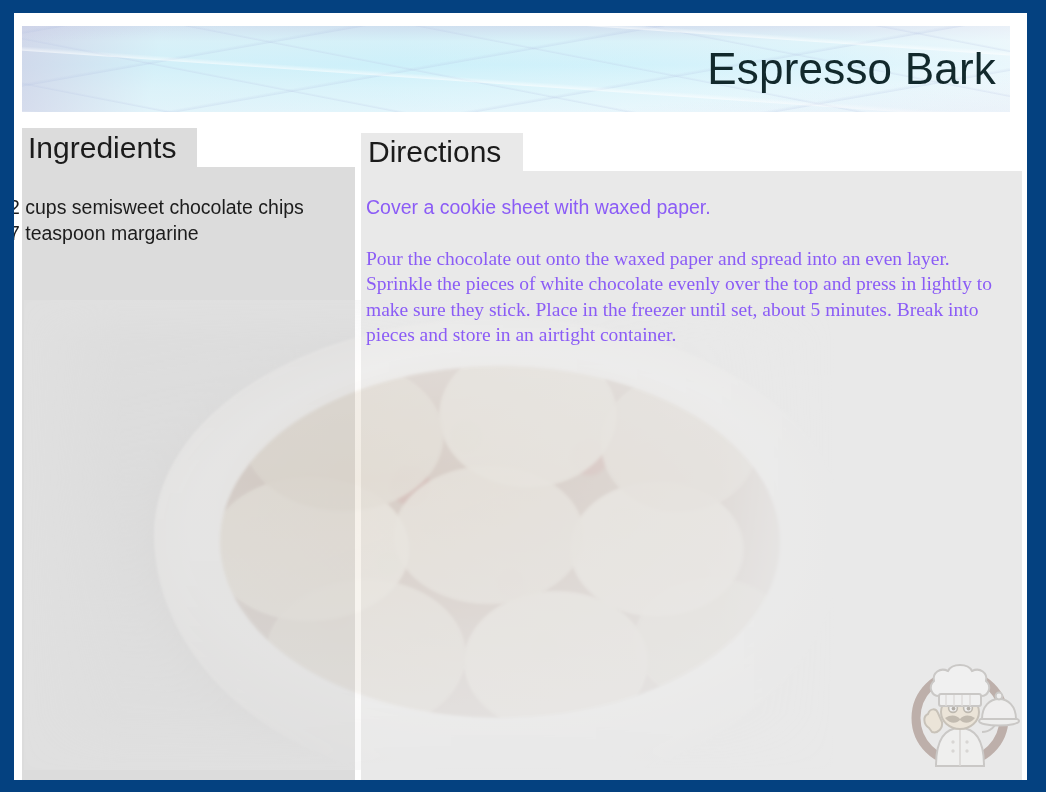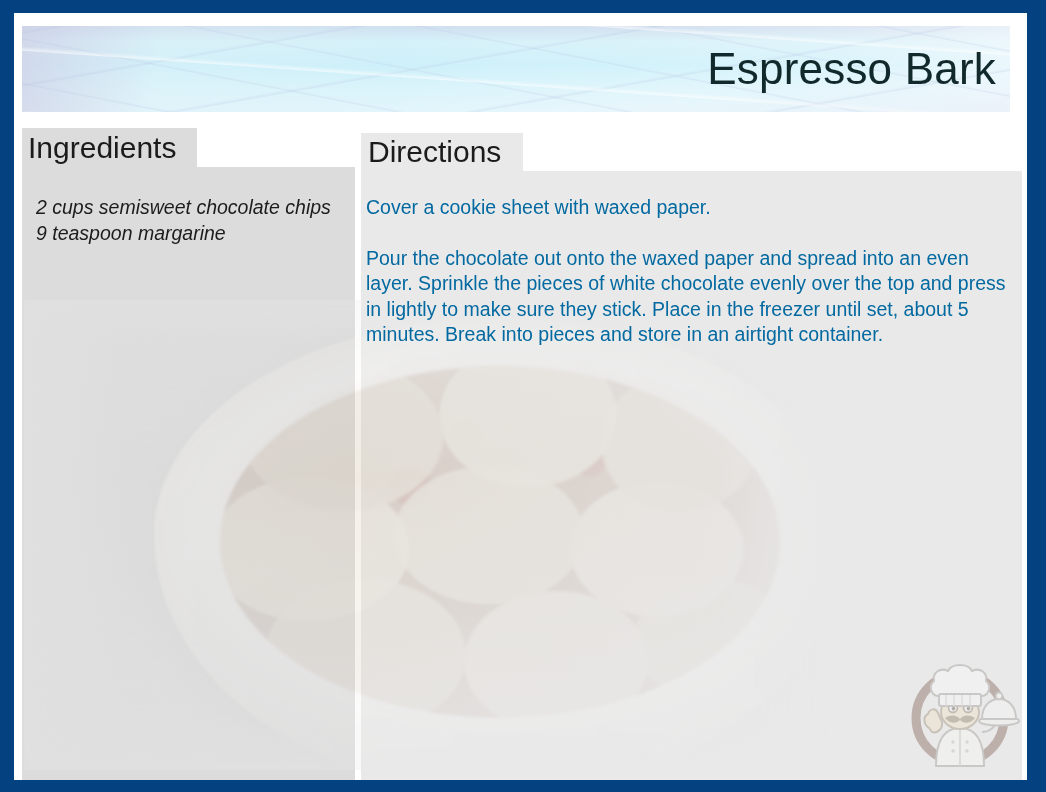--- a/index.html
+++ b/index.html
@@ -219,44 +219,43 @@
     color: #1b1b1b;
     white-space: nowrap;
   }
   #ingredients-heading { left: 28px;  top: 133px; }
   #directions-heading  { left: 368px; top: 137px; }
 
   
   #ingredients-list {
     position: absolute;
     z-index: 12;
-    left: 36px;
+    left: 9px;
     top: 194px;
     width: 330px;
     font-size: 19.5px;
     line-height: 26px;
     color: #1c1c1c;
-    font-style: italic;
   }
   #ingredients-list .ing-item { white-space: nowrap; }
 
   #directions-body {
     position: absolute;
     z-index: 12;
     left: 366px;
     top: 195px;
     width: 650px;
     font-size: 19.5px;
     line-height: 25.6px;
-    color: #0369a1;
+    color: #8b5cf6;
   }
   #directions-body .step {
     margin: 0 0 25px 0;
   }
-  #directions-body .step:last-child { margin-bottom: 7px; }
+  #directions-body .step:last-child { margin-bottom: 7px; font-family: Liberation Serif, serif; }
 
   
   #chef-logo {
     position: absolute;
     z-index: 14;
     right: 24px;
     bottom: 18px;
     width: 124px;
     height: 124px;
     opacity: 0.34;
@@ -278,21 +277,21 @@
   <div class="panel" id="ingredients-panel"></div>
   <div class="panel" id="ingredients-tab"></div>
   <div class="panel" id="directions-panel"></div>
   <div class="panel" id="directions-tab"></div>
 
   <div class="section-heading" id="ingredients-heading">Ingredients</div>
   <div class="section-heading" id="directions-heading">Directions</div>
 
   <div id="ingredients-list">
     <div class="ing-item">2 cups semisweet chocolate chips</div>
-    <div class="ing-item">9 teaspoon margarine</div>
+    <div class="ing-item">7 teaspoon margarine</div>
   </div>
 
   <div id="directions-body">
     <p class="step">Cover a cookie sheet with waxed paper.</p>
     <p class="step">Pour the chocolate out onto the waxed paper and spread into an even layer. Sprinkle the pieces of white chocolate evenly over the top and press in lightly to make sure they stick. Place in the freezer until set, about 5 minutes. Break into pieces and store in an airtight container.</p>
   </div>
 
   <div id="banner">
     <div class="banner-weave a"></div>
     <div class="banner-weave b"></div>

